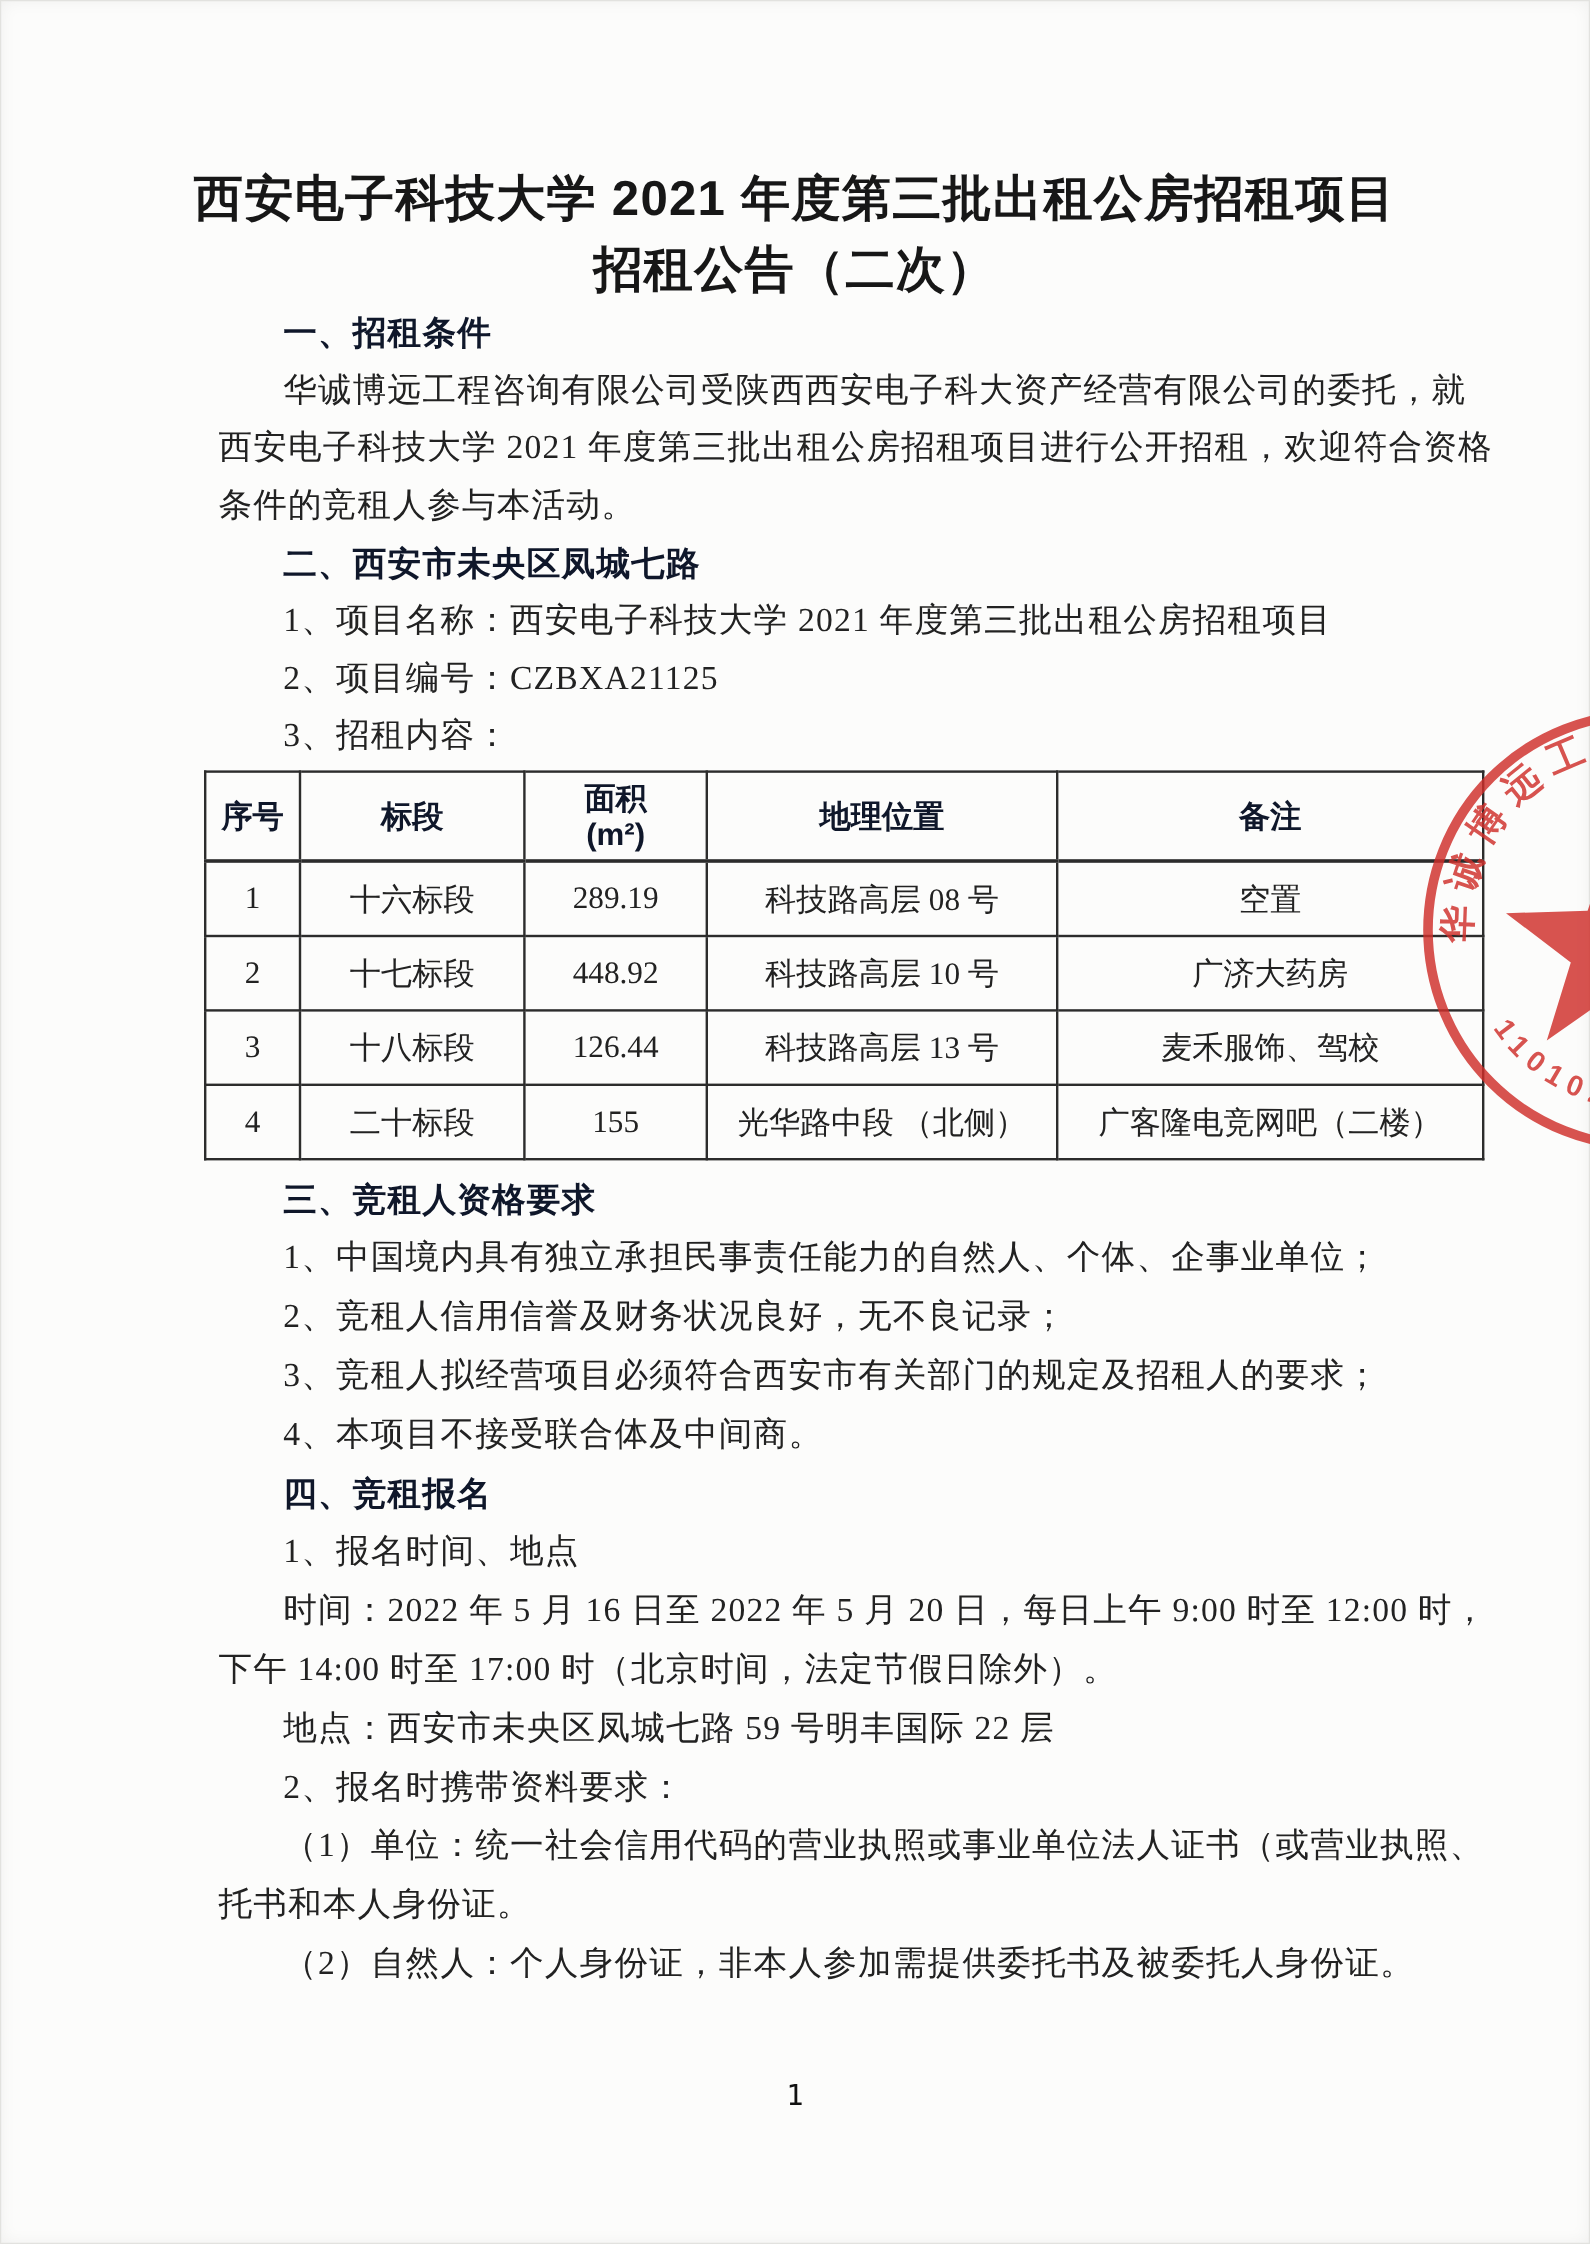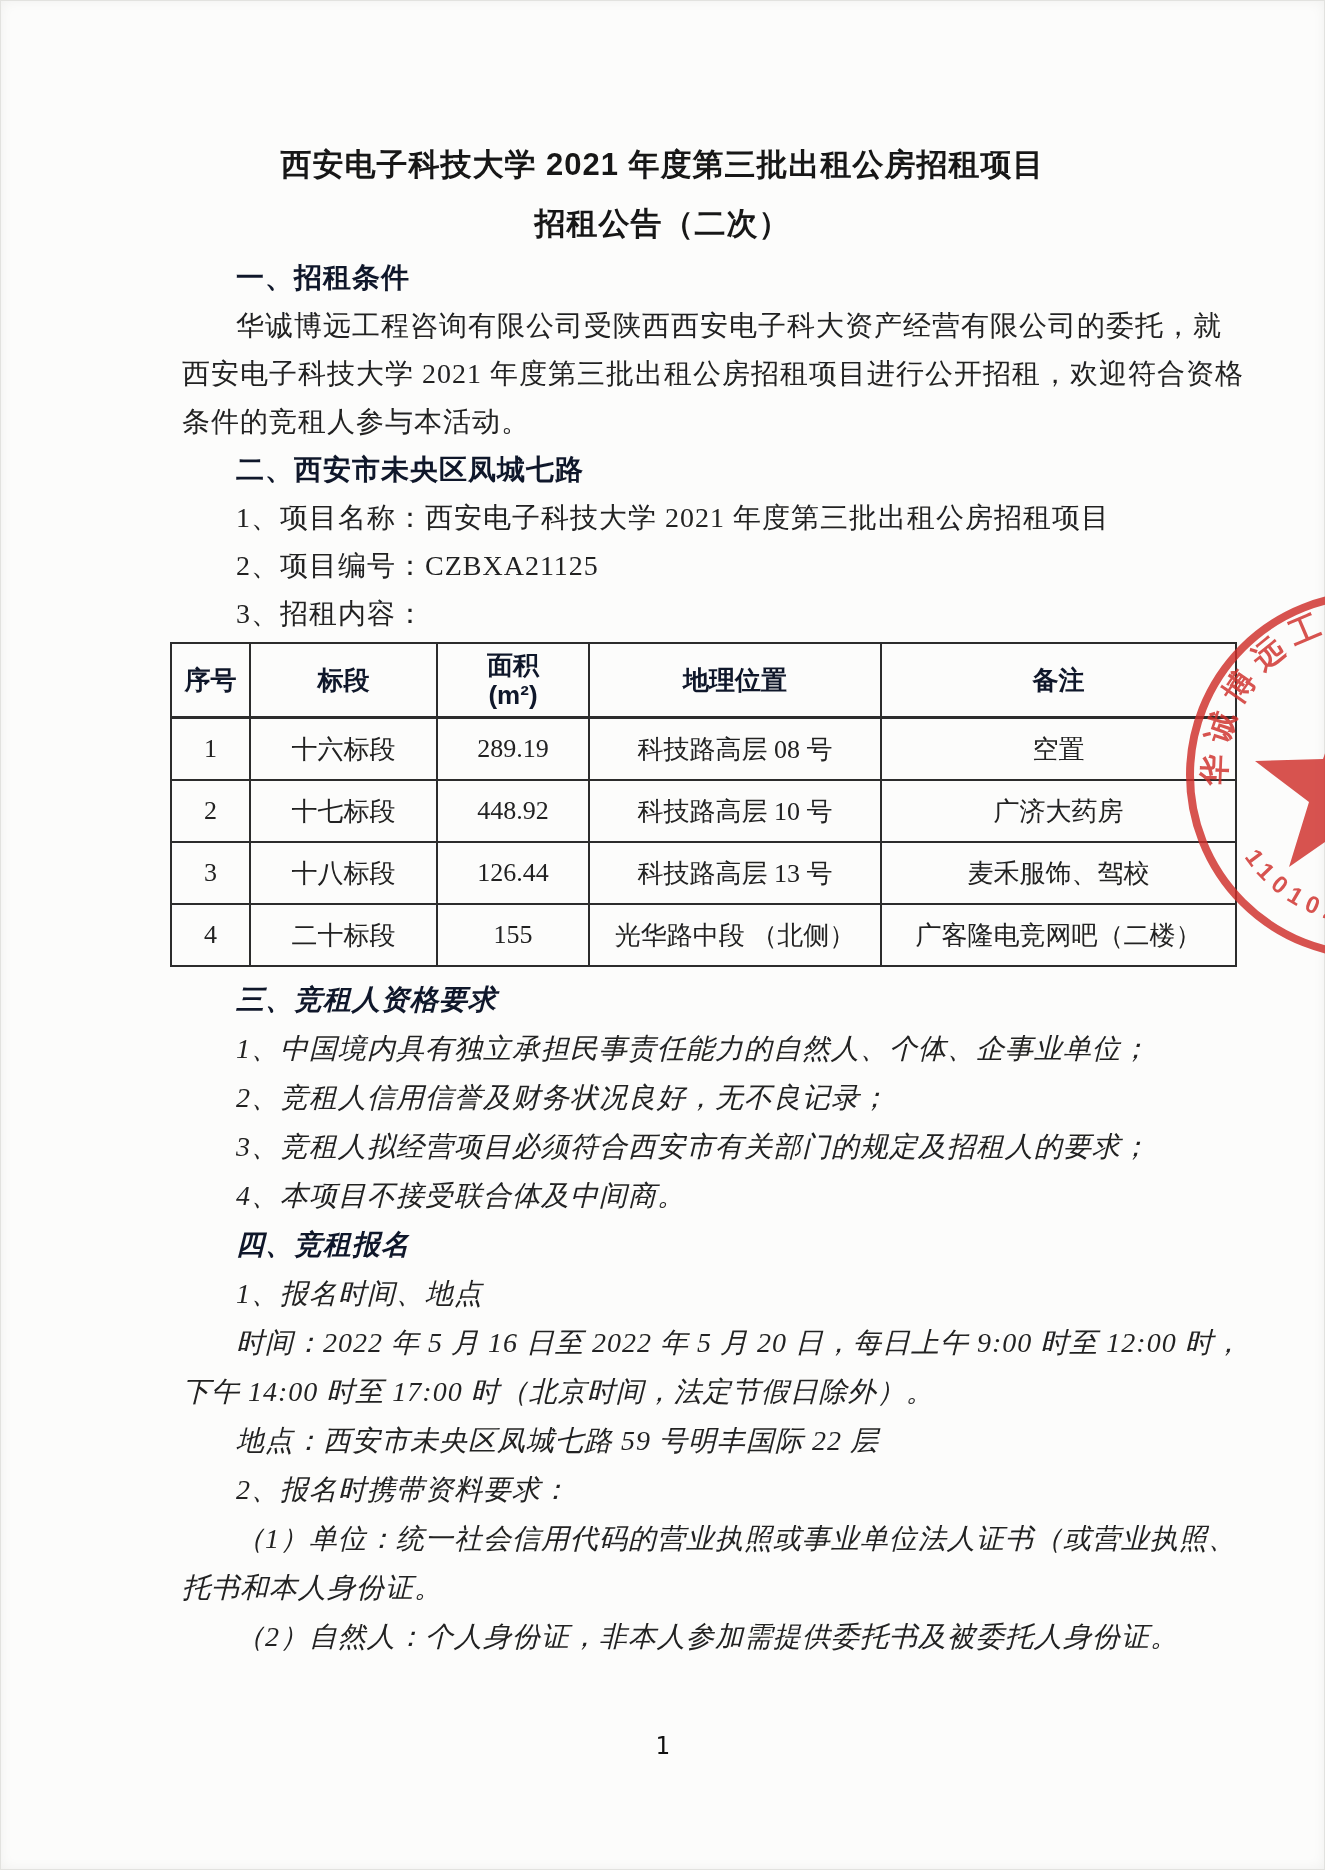--- a/index.html
+++ b/index.html
@@ -10,28 +10,28 @@
     background:#fcfcfb;
     overflow:hidden;
     box-shadow:inset 0 0 0 1px #e2e2df, inset 0 0 14px rgba(0,0,0,.06);
     font-family:"Liberation Serif", serif;
     color:#222;
   }
   .content{position:absolute;left:170px;top:140px;width:1065px;}
   .title-line{
     position:relative;left:-170px;width:1325px;
     text-align:center;font-family:"Liberation Sans",sans-serif;
-    font-weight:bold;font-size:31px;color:#171717;
+    font-weight:bold;font-size:41px;color:#171717;
     letter-spacing:1px;
   }
   .title-1{height:58px;line-height:50px;}
   .title-2{height:56px;line-height:52px;}
   .heading,.line{white-space:nowrap;letter-spacing:1px;}
   .up{height:48px;line-height:48px;}
-  .low{height:49px;line-height:49px;font-style:italic;}
+  .low{height:49px;line-height:49px;}
   .heading{
     font-family:"Liberation Sans",sans-serif;font-weight:bold;
     font-size:28px;color:#0f172a;padding-left:66px;
   }
   .line{font-size:28px;padding-left:12px;}
   .line.indent{padding-left:66px;}
   table.lease{
     border-collapse:collapse;table-layout:fixed;
     width:1065px;margin:4px 0 8px 0;
   }

